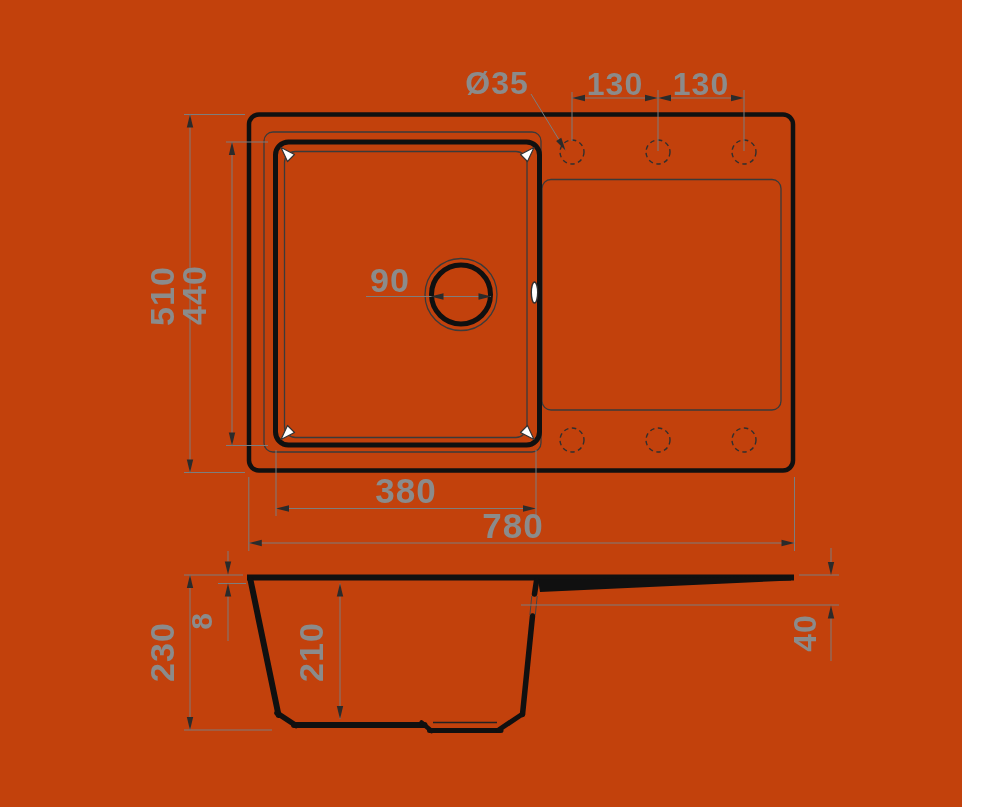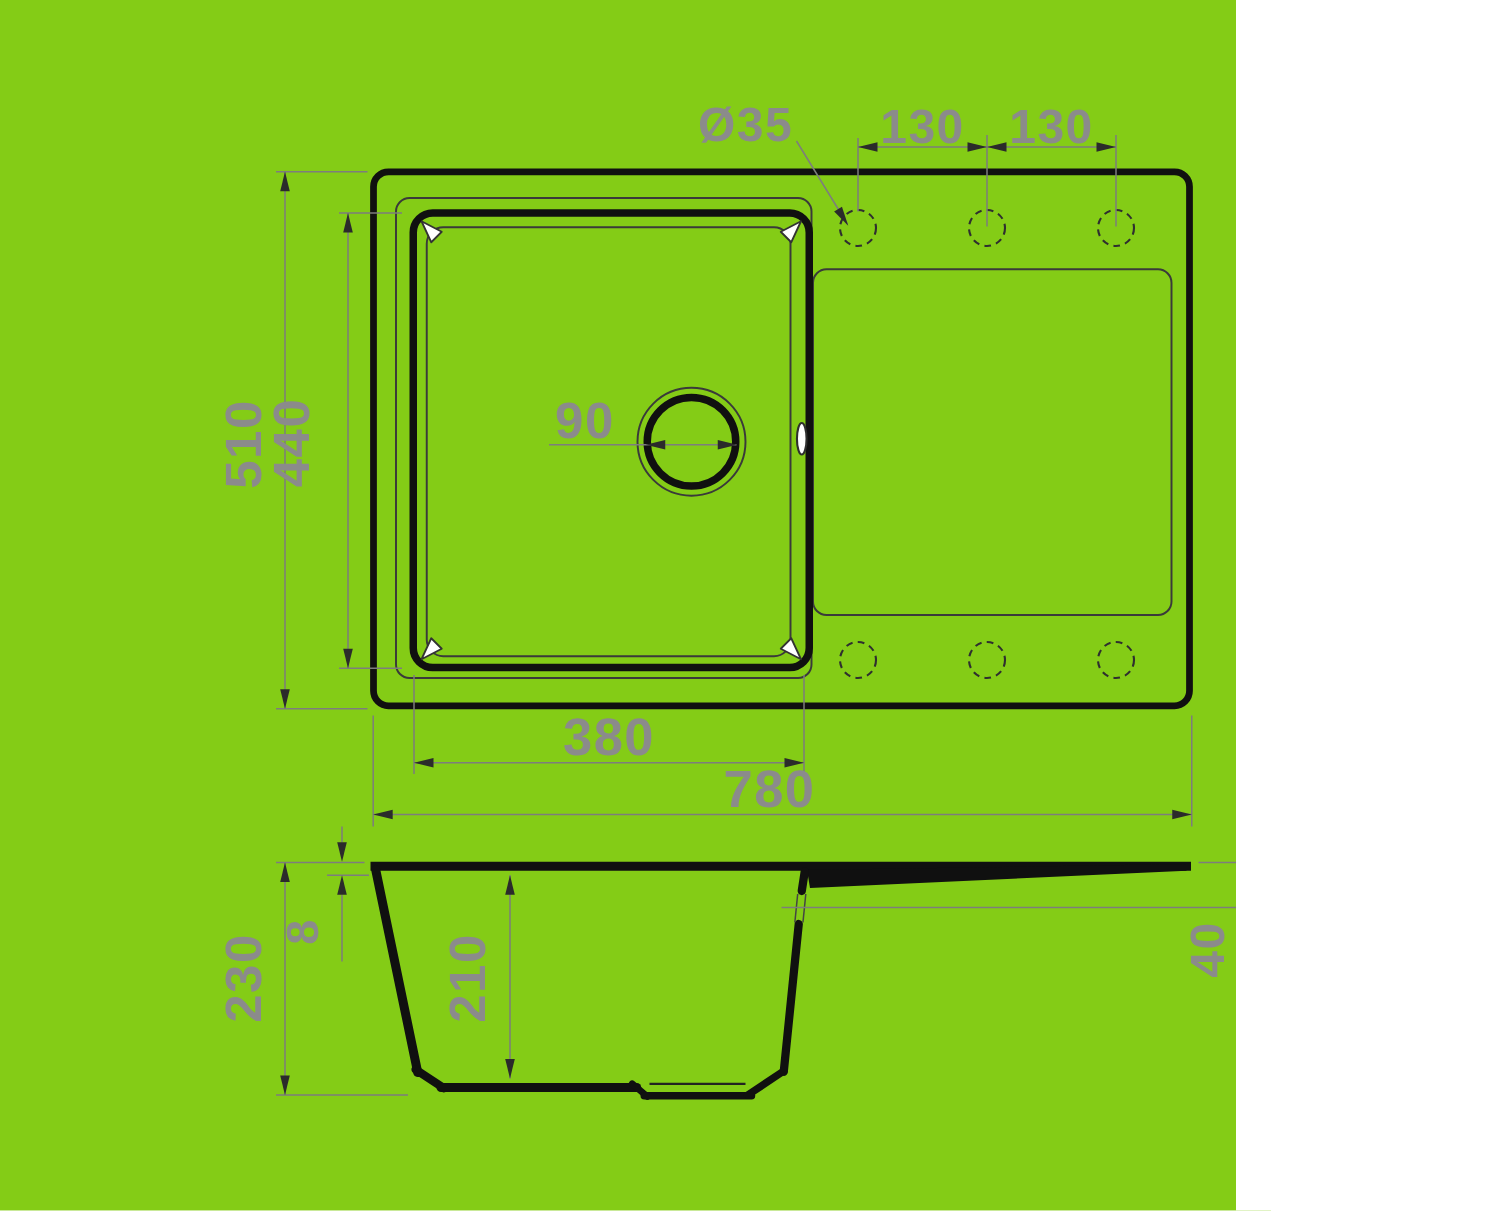--- a/index.html
+++ b/index.html
@@ -1,16 +1,16 @@
 <!DOCTYPE html>
 <html><head>
 <meta charset="utf-8">
 <style>
   html,body{margin:0;padding:0;background:#ffffff;}
-  .stage{position:relative;width:824px;height:807px;background:#84cc16;overflow:hidden;
+  .stage{position:relative;width:962px;height:807px;background:#c2410c;overflow:hidden;
          font-family:"Liberation Sans", sans-serif;}
   svg{position:absolute;left:0;top:0;}
   .heavy{stroke:#101010;fill:none;stroke-width:4.5;}
   .heavy5{stroke:#101010;fill:none;stroke-width:5;}
   .thin{stroke:#3a3a3a;fill:none;stroke-width:1.3;}
   .thin2{stroke:#444444;fill:none;stroke-width:1;}
   .dash{stroke:#2f2f2f;fill:none;stroke-width:1.4;stroke-dasharray:4.5 3.5;}
   .dim{stroke:#7d7d7d;fill:none;stroke-width:1;}
   .arr{fill:#2b2b2b;stroke:none;}
   .profile{stroke:#101010;fill:none;stroke-linecap:round;}

